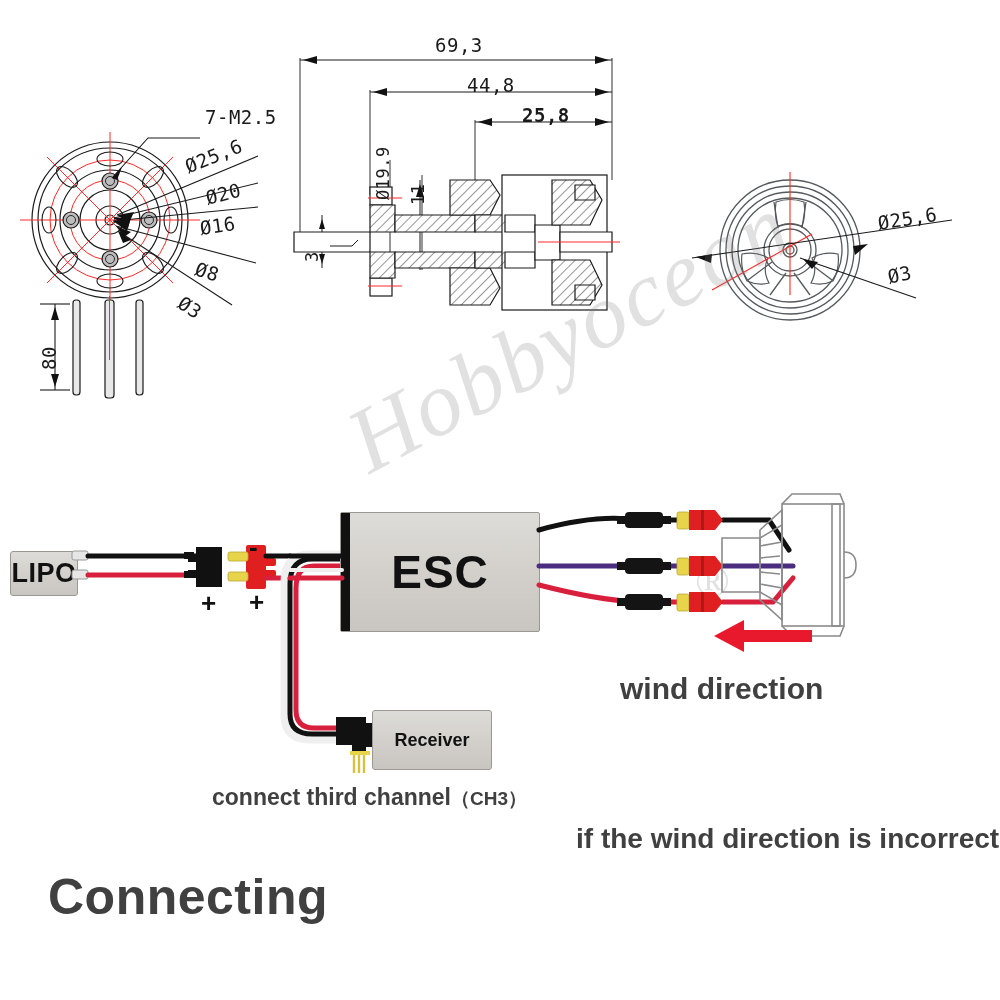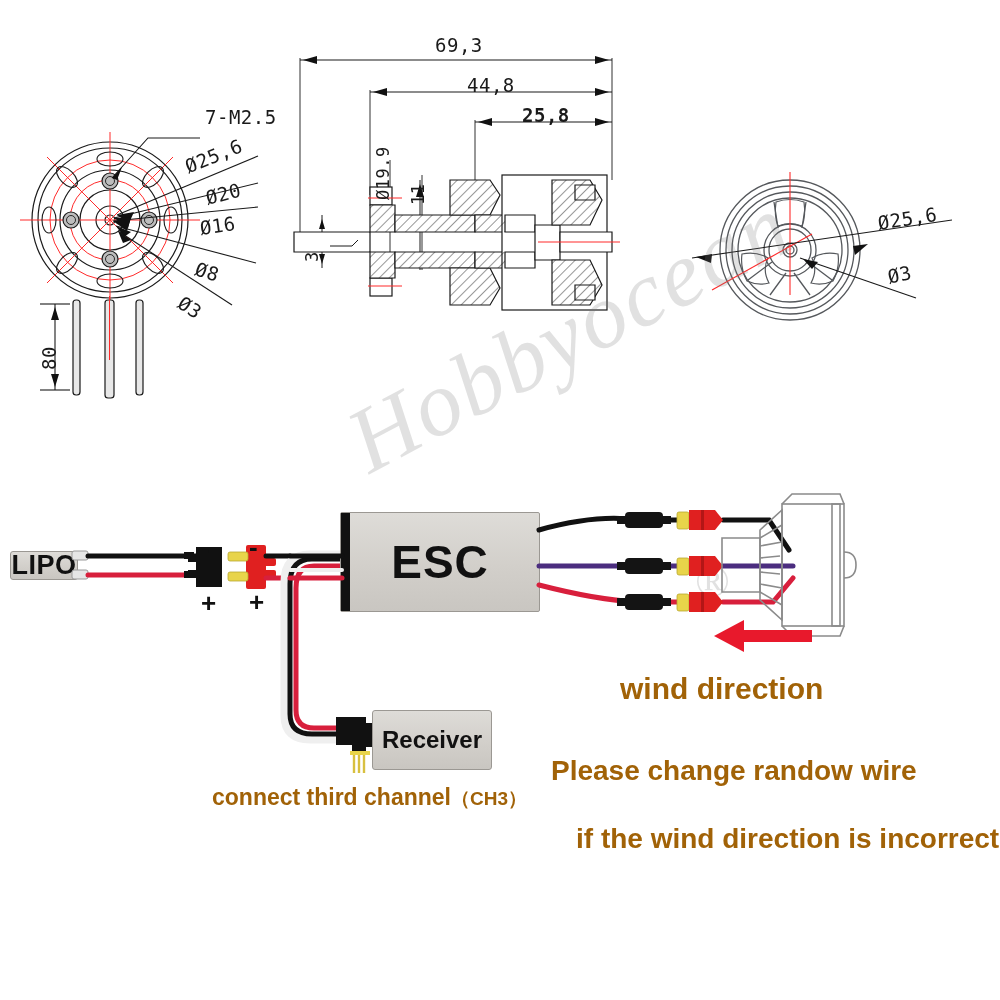--- a/index.html
+++ b/index.html
@@ -42,33 +42,33 @@
   .esc-box{
     border-radius:2px;
     font-size:46px;letter-spacing:1px;
   }
   .esc-box .edge{
     position:absolute;left:0;top:0;width:9px;height:100%;
     background:#111;
   }
   .rx-box{
     border-radius:3px;
-    font-size:24px;
+    font-size:18px;
   }
 
   .plusminus{
     font-family:"Liberation Sans",sans-serif;
     font-weight:bold;color:#111;
     line-height:1;
   }
 
   
   .cap{
     font-family:"Liberation Sans", sans-serif;
-    font-weight:bold;color:#a16207;
+    font-weight:bold;color:#404040;
     white-space:nowrap;
   }
   .cap-wind{font-size:30px;}
   .cap-note{font-size:28px;}
   .cap-ch{font-size:23px;}
   .cap-ch .ch3{font-size:19px;}
   .cap-title{font-size:50px;letter-spacing:0.5px;}
 
   .watermark{
     position:absolute;
@@ -363,21 +363,21 @@
       </g>
     </svg>
   </div>
 
   <div class="abs dimtext" style="left:878px;top:212px;transform:rotate(-9deg);transform-origin:left center;">Ø25,6</div>
   <div class="abs dimtext" style="left:888px;top:266px;transform:rotate(-13deg);transform-origin:left center;">Ø3</div>
 
   <div class="watermark" style="left:330px;top:400px;">Hobbyocean</div>
   <div class="wm-reg" style="left:695px;top:555px;">®</div>
 
-  <div class="abs blockbox lipo-box" style="left:10px;top:551px;width:68px;height:29px;">
+  <div class="abs blockbox lipo-box" style="left:10px;top:551px;width:68px;height:45px;">
     <span>LIPO</span>
   </div>
 
   <div class="abs" style="left:70px;top:500px;">
     <svg width="220" height="140" viewBox="0 0 220 140">
 
       <g stroke="#9a9a9a" fill="#e6e6e6" stroke-width="1">
         <rect x="2" y="51" width="16" height="9" rx="2"></rect>
         <rect x="2" y="70" width="16" height="9" rx="2"></rect>
       </g>
@@ -412,21 +412,21 @@
   <div class="abs plusminus" style="left:249px;top:589px;font-size:26px;">+</div>
 
   <div class="abs" style="left:260px;top:548px;">
     <svg width="130" height="210" viewBox="0 0 130 210">
       <path d="M108 8 L50 8 Q26 8 26 34 L26 168 Q26 190 50 190 L108 190" stroke="#efefef" stroke-width="11" fill="none" stroke-linecap="round"></path>
       <path d="M110 11 L52 11 Q30 11 30 36 L30 166 Q30 186 52 186 L110 186" stroke="#111" stroke-width="5" fill="none" stroke-linecap="round"></path>
       <path d="M112 18 L54 18 Q36 18 36 40 L36 162 Q36 180 54 180 L112 180" stroke="#d81f3c" stroke-width="5" fill="none" stroke-linecap="round"></path>
     </svg>
   </div>
 
-  <div class="abs blockbox esc-box" style="left:340px;top:512px;width:200px;height:100px;position:absolute;justify-content:center;">
+  <div class="abs blockbox esc-box" style="left:340px;top:512px;width:200px;height:120px;position:absolute;justify-content:center;">
     <span class="edge"></span>
     <span>ESC</span>
   </div>
 
   <div class="abs" style="left:290px;top:540px;">
     <svg width="60" height="60" viewBox="0 0 60 60">
       <path d="M0 16 L52 16" stroke="#111" stroke-width="5" fill="none" stroke-linecap="round"></path>
       <path d="M0 38 L52 38" stroke="#d81f3c" stroke-width="5" fill="none" stroke-linecap="round"></path>
       <path d="M0 30 L52 30" stroke="#efefef" stroke-width="4" fill="none" stroke-linecap="round"></path>
     </svg>
@@ -515,22 +515,22 @@
       <rect x="20" y="46" width="20" height="4" fill="#e8d44a"></rect>
     </svg>
   </div>
 
   <div class="abs blockbox rx-box" style="left:372px;top:710px;width:120px;height:60px;">
     <span>Receiver</span>
   </div>
 
   <div class="abs cap cap-wind" style="left:620px;top:672px;">wind direction</div>
 
-  <div class="abs cap cap-note" style="left:551px;top:755px;">Please change randow wire</div>
 
   <div class="abs cap cap-note" style="left:576px;top:823px;">if the wind direction is incorrect</div>
 
   <div class="abs cap cap-ch" style="left:200px;top:784px;margin-left:12px;">
     <span>connect third channel</span><span class="ch3">（</span><span class="ch3">CH3</span><span class="ch3">）</span>
   </div>
 
+  <div class="abs cap cap-title" style="left:48px;top:868px;">Connecting</div>
 
 </div>
 
 </body></html>

